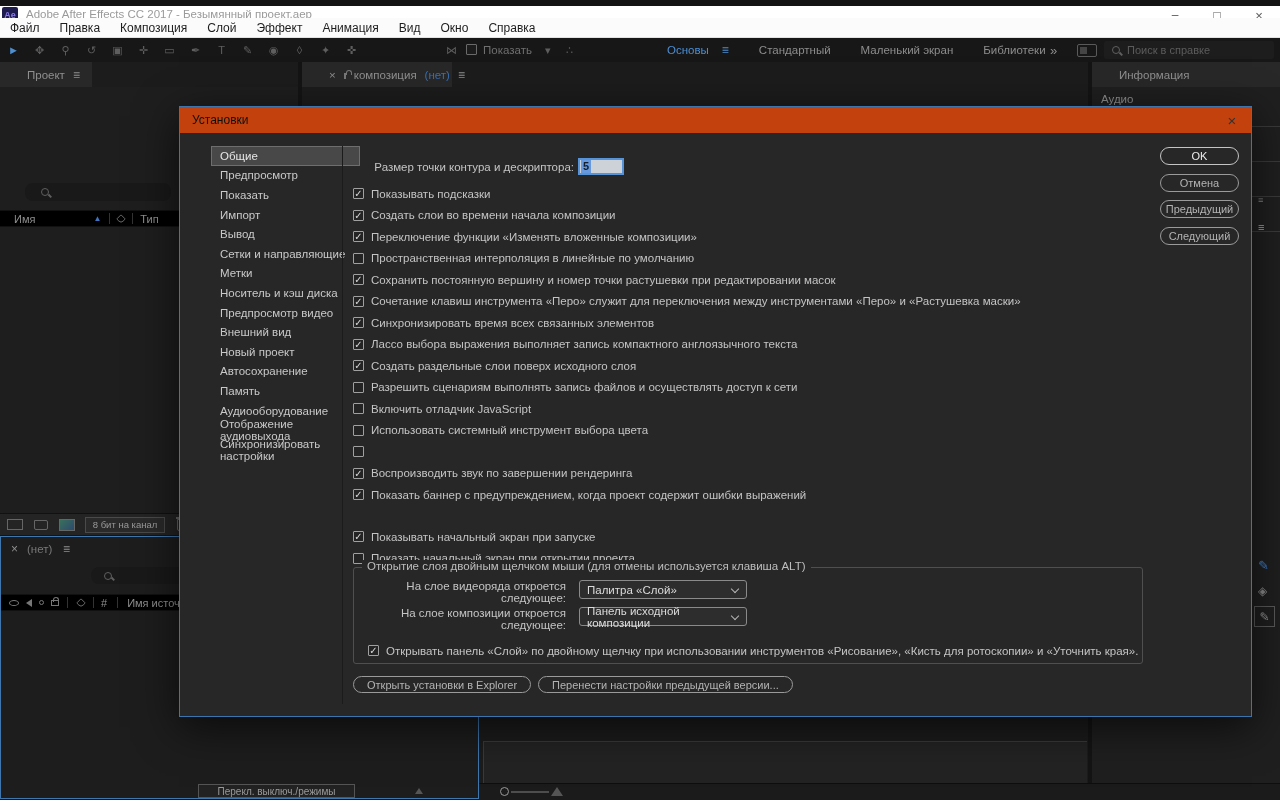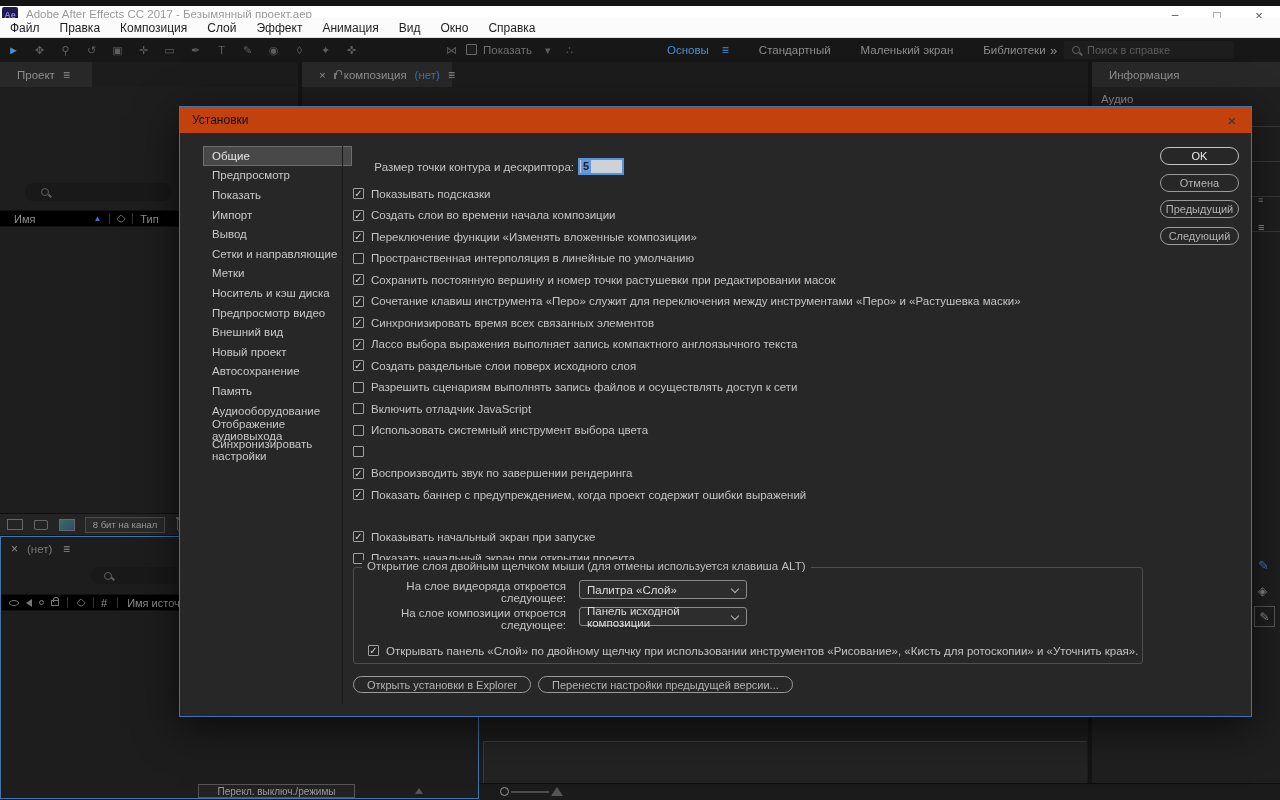--- a/index.html
+++ b/index.html
@@ -26,29 +26,29 @@
   .chk { width:11px; height:11px; border:1px solid #9e9e9e; border-radius:1px; background:rgba(40,40,40,.3); display:inline-flex; align-items:center; justify-content:center; font-size:10px; line-height:11px; color:#d8d8d8; flex:none; }
   #snap-box { left:466px; top:6px; position:absolute; border-color:#6a6a6a; }
   #snap-label { position:absolute; left:483px; top:0; height:24px; display:flex; align-items:center; font-size:11.5px; color:#6f6f6f; }
   #workspaces { position:absolute; left:667px; top:0; height:24px; display:flex; align-items:center; gap:30px; }
   .ws { font-size:11.5px; color:#8d8d8d; }
   .ws.active { color:#4d8ed3; }
   .ws-menu { font-size:12px; color:#4d8ed3; margin-left:-17px; }
   #ws-overflow { position:absolute; left:1050px; top:0; height:24px; display:flex; align-items:center; color:#8d8d8d; font-size:13px; }
   #ws-switch { position:absolute; left:1077px; top:6px; width:20px; height:13px; border:1px solid #5a5a5a; border-radius:2px; }
   #ws-switch span { position:absolute; left:2px; top:2px; width:7px; height:7px; background:#454545; }
-  #help-search { position:absolute; left:1064px; top:3px; width:170px; height:18px; background:#1d1d1d; border-radius:2px; display:flex; align-items:center; padding-left:8px; }
+  #help-search { position:absolute; left:1104px; top:3px; width:170px; height:18px; background:#1d1d1d; border-radius:2px; display:flex; align-items:center; padding-left:8px; }
   .mag { width:8px; height:8px; border:1.5px solid #5f5f5f; border-radius:50%; position:relative; flex:none; }
   .mag::after { content:""; position:absolute; width:4px; height:1.5px; background:#5f5f5f; transform:rotate(45deg); right:-4px; bottom:-1px; }
   #help-search input { background:transparent; border:none; outline:none; color:#c9c9c9; font-size:11px; margin-left:7px; width:130px; }
   #help-search input::placeholder { color:#5c5c5c; }
 
   
   .tabstrip { background:#1c1c1c; }
-  .paneltab { background:#282828; color:#8f8f8f; font-size:11.5px; display:flex; align-items:center; gap:8px; padding:0 17px; }
+  .paneltab { background:#282828; color:#8f8f8f; font-size:11.5px; display:flex; align-items:center; gap:8px; padding:0 27px; }
   .hamb { color:#8f8f8f; font-size:12px; }
   .dimtxt { color:#8f8f8f; font-size:11.5px; }
   .panel-body { background:#1e1e1e; }
   .searchbox { position:absolute; background:#191919; border-radius:8px; display:flex; align-items:center; }
   .col-hdr { position:absolute; background:#000000; border-top:1px solid #111; border-bottom:1px solid #111; color:#8f8f8f; font-size:11px; }
   .sort-arrow { color:#3f74c2; font-size:8px; }
   .tag-icn { width:8px; height:8px; border:1px solid #777; border-radius:1px 1px 1px 4px; transform:rotate(-45deg) scale(.85); }
   .eye-icn { width:10px; height:6px; border:1px solid #777; border-radius:50%; }
   .spk-icn { width:0; height:0; border-top:4px solid transparent; border-bottom:4px solid transparent; border-right:6px solid #777; }
   .dot-icn { width:5px; height:5px; border:1px solid #777; border-radius:50%; }
@@ -68,21 +68,21 @@
   .mtn.big { border-left-width:6px; border-right-width:6px; border-bottom-width:9px; }
   #slider-knob { width:9px; height:9px; border:1.5px solid #9a9a9a; border-radius:50%; background:#1b1b1b; }
   #slider-track { width:38px; height:2px; background:#4d4d4d; }
   #toggle-btn { position:absolute; left:198px; top:784px; width:157px; height:14px; border:1px solid #555; background:#222; color:#9a9a9a; font-size:10px; display:flex; align-items:center; justify-content:center; z-index:5; }
 
   
   #dialog { position:absolute; left:179px; top:106px; width:1073px; height:611px; background:#272727; border:1px solid #3c74b0; box-shadow:0 10px 40px rgba(0,0,0,.65); z-index:10; }
   #dlg-title { position:absolute; left:0; top:0; width:100%; height:26px; background:#c2410c; display:flex; align-items:center; }
   #dlg-title span { margin-left:12px; font-size:12px; color:#111; }
   #dlg-close { position:absolute; right:10px; top:4px; width:18px; height:18px; color:#333; font-size:15px; display:flex; align-items:center; justify-content:center; }
-  #dlg-sidebar { position:absolute; left:23px; top:39px; width:149px; }
+  #dlg-sidebar { position:absolute; left:31px; top:39px; width:149px; }
   .side-item { height:19.6px; display:flex; align-items:center; padding-left:8px; font-size:11.5px; color:#c9c9c9; border:1px solid transparent; }
   .side-item.sel { background:#484848; border:1px solid #6e6e6e; color:#e6e6e6; }
   #side-sep { position:absolute; left:162px; top:39px; width:1px; height:558px; background:#1b1b1b; }
 
   #anchor-row { position:absolute; left:180px; top:51px; display:flex; align-items:center; }
   #anchor-label { width:214px; text-align:right; font-size:11.5px; color:#c4c4c4; }
   #anchor-field { margin-left:4px; width:46px; height:17px; border:2px solid #5693d8; background:#ccd2d8; display:flex; align-items:center; padding-left:1px; }
   #anchor-field .selv { background:#6699dd; color:#141e2c; font-size:11px; font-weight:bold; padding:0 2px; line-height:13px; }
 
   #checks-main { position:absolute; left:173px; top:76px; width:880px; }

